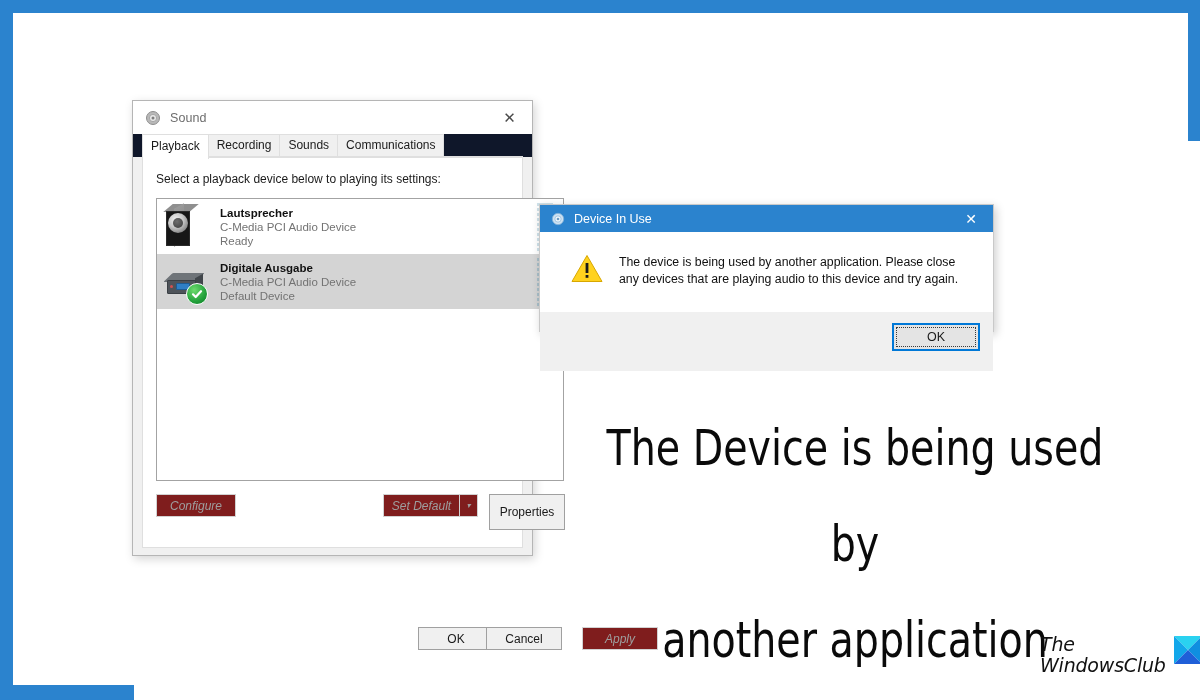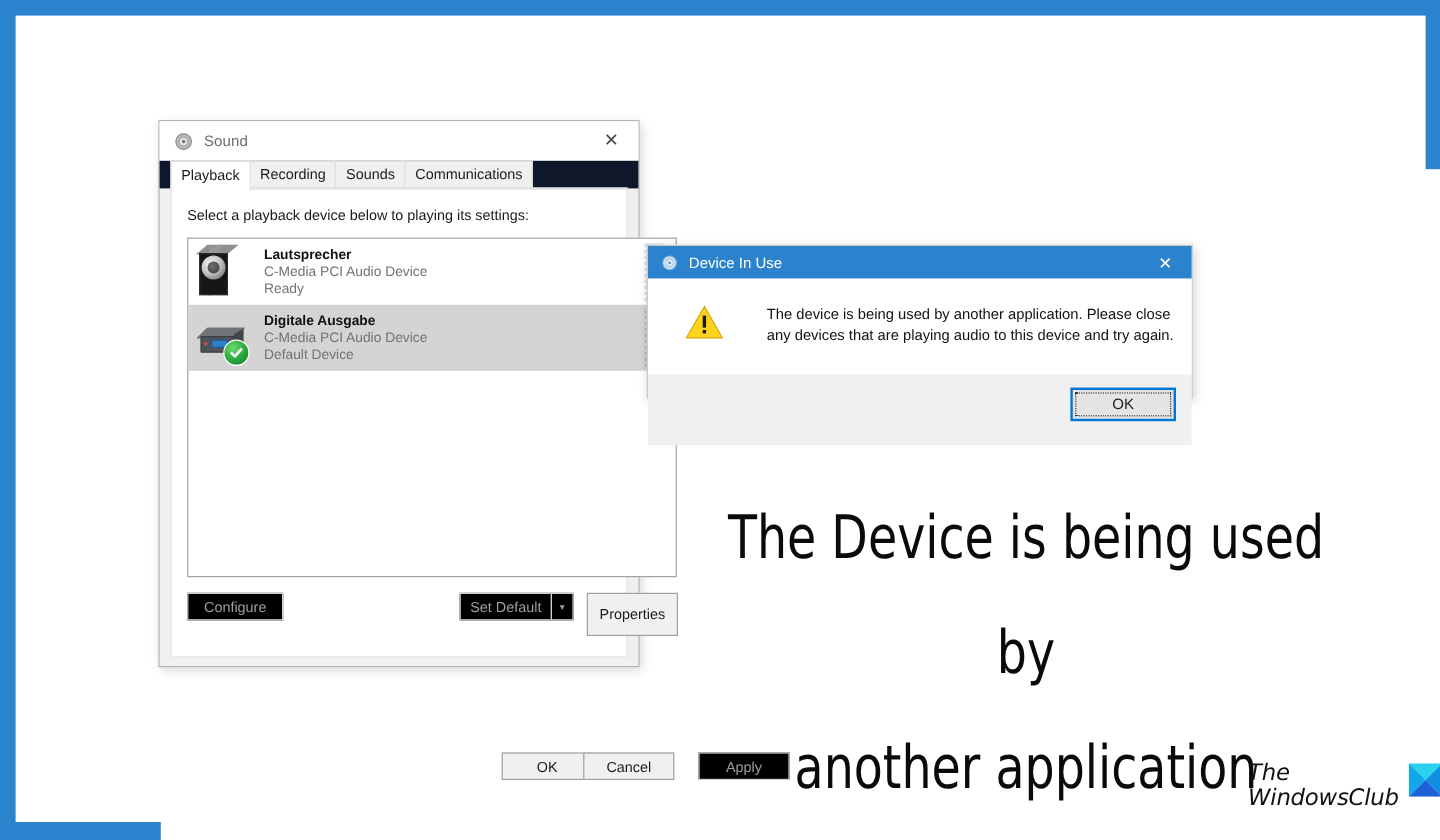--- a/index.html
+++ b/index.html
@@ -302,21 +302,22 @@
     border: 1px solid #c0c0c0;
     box-sizing: border-box;
     display: flex;
     align-items: center;
     justify-content: center;
     line-height: 1;
   }
   .win-btn.disabled {
     color: #9e9e9e;
     border-color: #d2d2d2;
-    background: #000000;
+    background: #7f1d1d;
+    font-style: italic;
   }
 
   #btn-configure {
     position: absolute;
     left: 13px;
     top: 336px;
     width: 80px;
     height: 23px;
   }
   #btn-set-default {
@@ -407,21 +408,20 @@
     font-size: 14px;
     line-height: 1;
   }
   #diu-body {
     height: 80px;
     background: #ffffff;
     display: flex;
     align-items: flex-start;
     padding: 22px 0 0 0;
     box-sizing: border-box;
-    gap: 20px;
   }
   #diu-warning-icon {
     width: 32px; height: 29px;
     margin-left: 31px;
     flex: 0 0 32px;
     position: relative;
   }
   #diu-message {
     margin-left: 16px;
     font-size: 12.3px;

